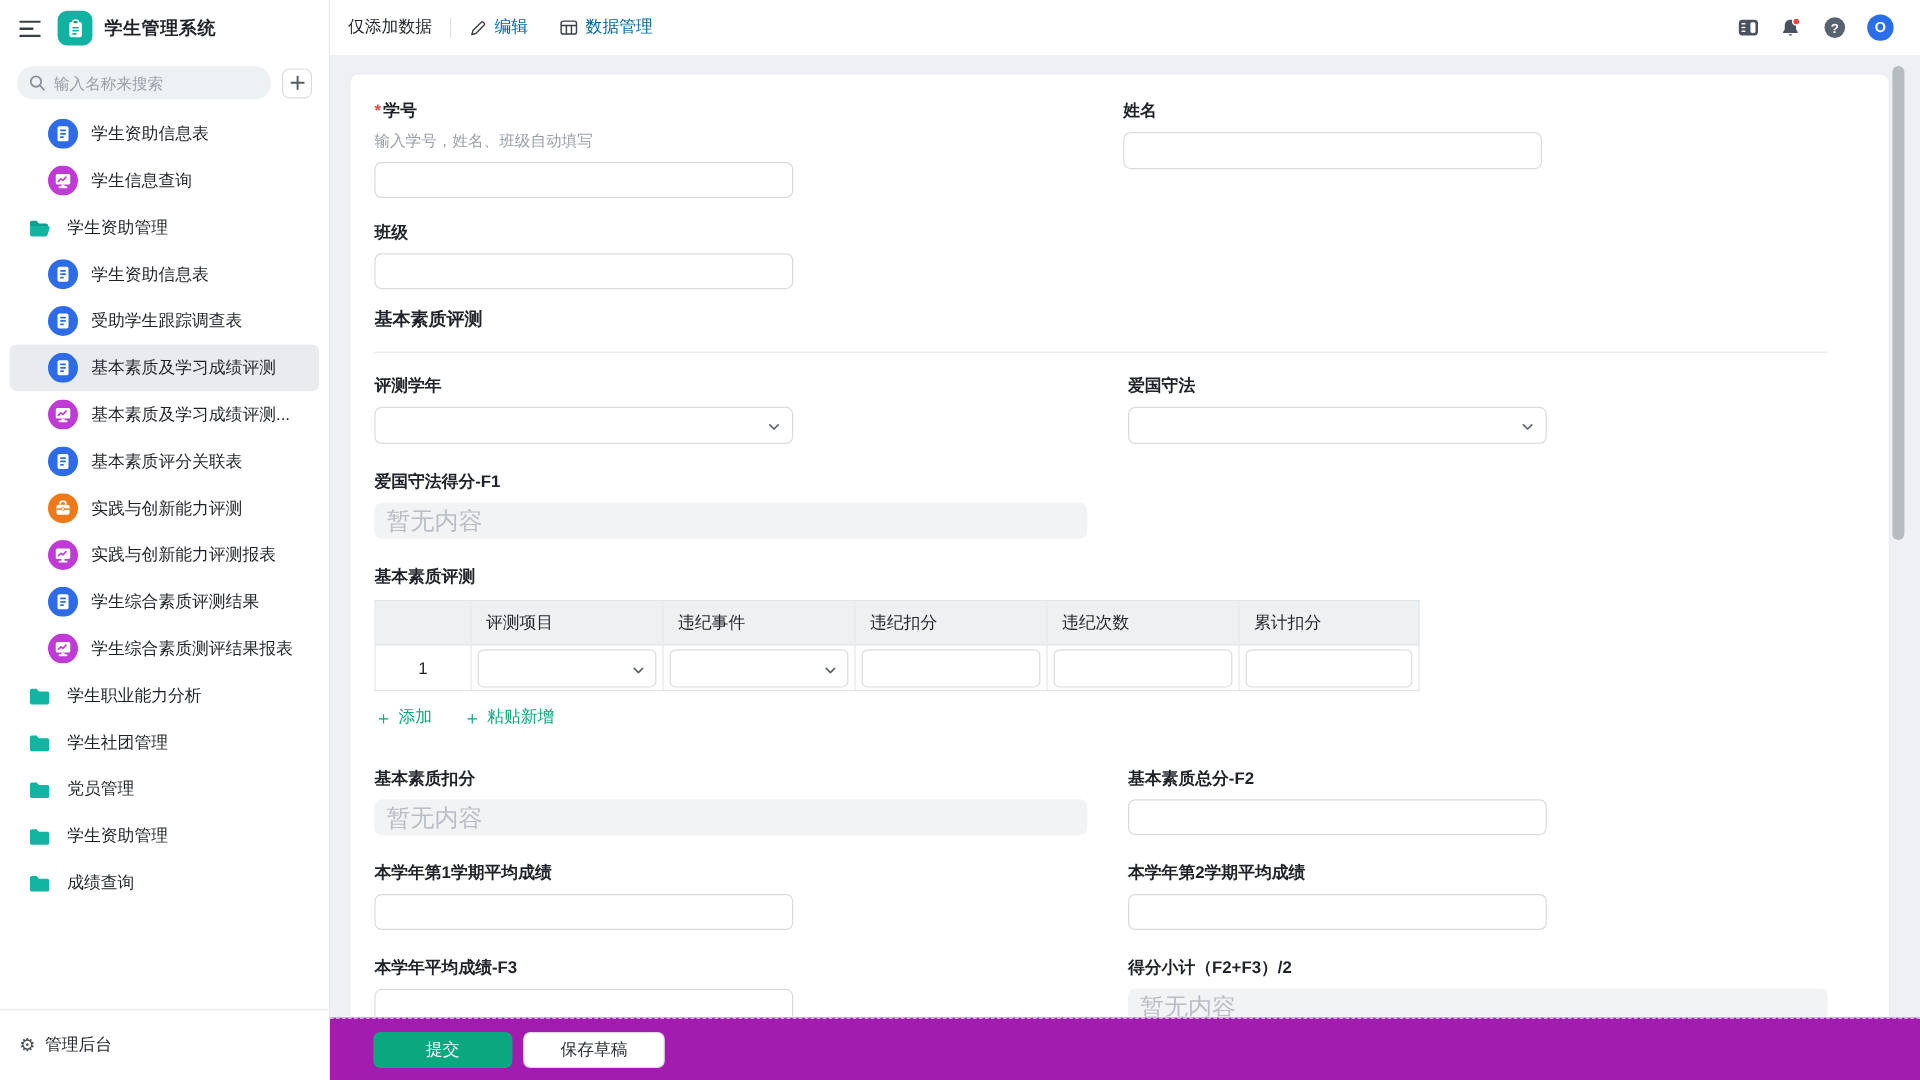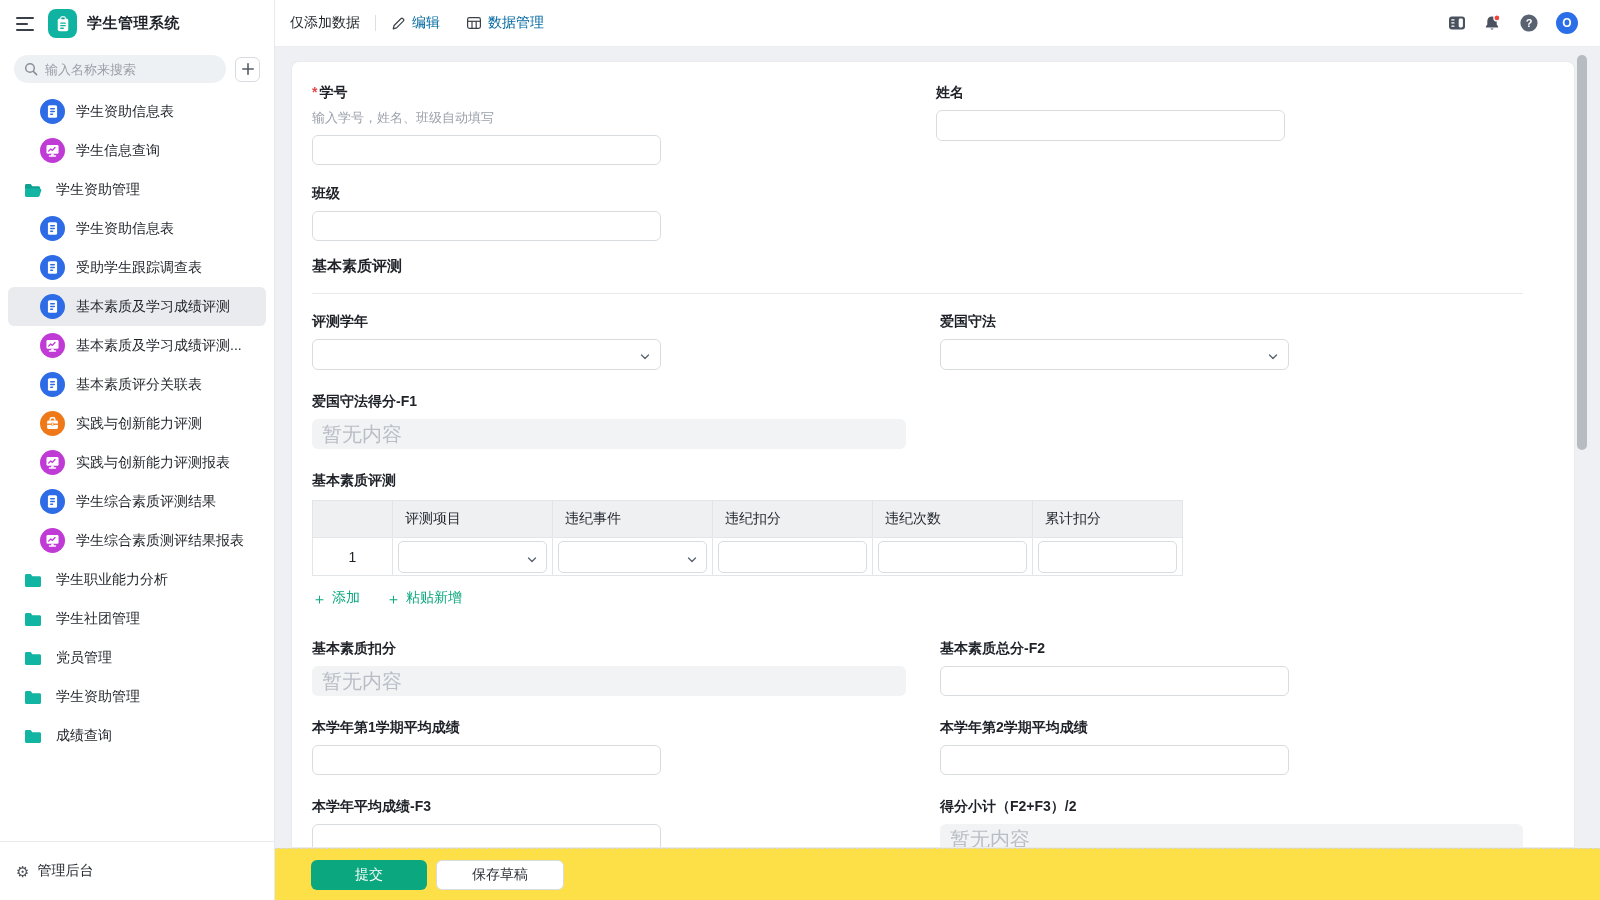--- a/index.html
+++ b/index.html
@@ -72,25 +72,25 @@
   .c-a { width:160px; } .c-b { width:160px; } .c-c { width:160px; } .c-d { width:160px; } .c-e { width:150px; }
   .cell-select { position:relative; height:32px; border:1px solid #d9dcdf; border-radius:5px; background:#fff; cursor:pointer; }
   .cell-select .chev { position:absolute; right:8px; top:10px; }
   .cell-input { width:100%; height:32px; border:1px solid #d9dcdf; border-radius:5px; outline:none;
     font-family:inherit; font-size:14px; padding:0 8px; }
   .add-row { display:flex; gap:26px; margin-top:13px; }
   .add-link { display:flex; align-items:center; gap:5px; font-size:14px; color:#0ba77e; cursor:pointer; }
   .plus-t { font-size:15px; line-height:1; }
 
   
-  .bottom-bar { position:absolute; left:0; right:0; bottom:0; height:52px; background:#fde047;
+  .bottom-bar { position:absolute; left:0; right:0; bottom:0; height:52px; background:#a21caf;
     border-top:1px dashed #d6d9dd; display:flex; align-items:center; padding:0 0 0 36px; gap:9px; z-index:5; }
   .btn-submit { width:116px; height:30px; background:#0ba77e; color:#fff; border:none; border-radius:6px;
     font-size:14px; font-family:inherit; cursor:pointer; }
-  .btn-draft { width:128px; height:30px; background:#fff; color:#2b3038; border:1px solid #d9dcdf;
+  .btn-draft { width:118px; height:30px; background:#fff; color:#2b3038; border:1px solid #d9dcdf;
     border-radius:6px; font-size:14px; font-family:inherit; cursor:pointer; }
 
   .scroll-thumb { position:absolute; right:13px; top:55px; width:10px; height:395px; background:#b7bcc2;
     border-radius:5px; z-index:6; cursor:grab; }
 </style>
 </head>
 <body>
 
 <div class="root">
 

